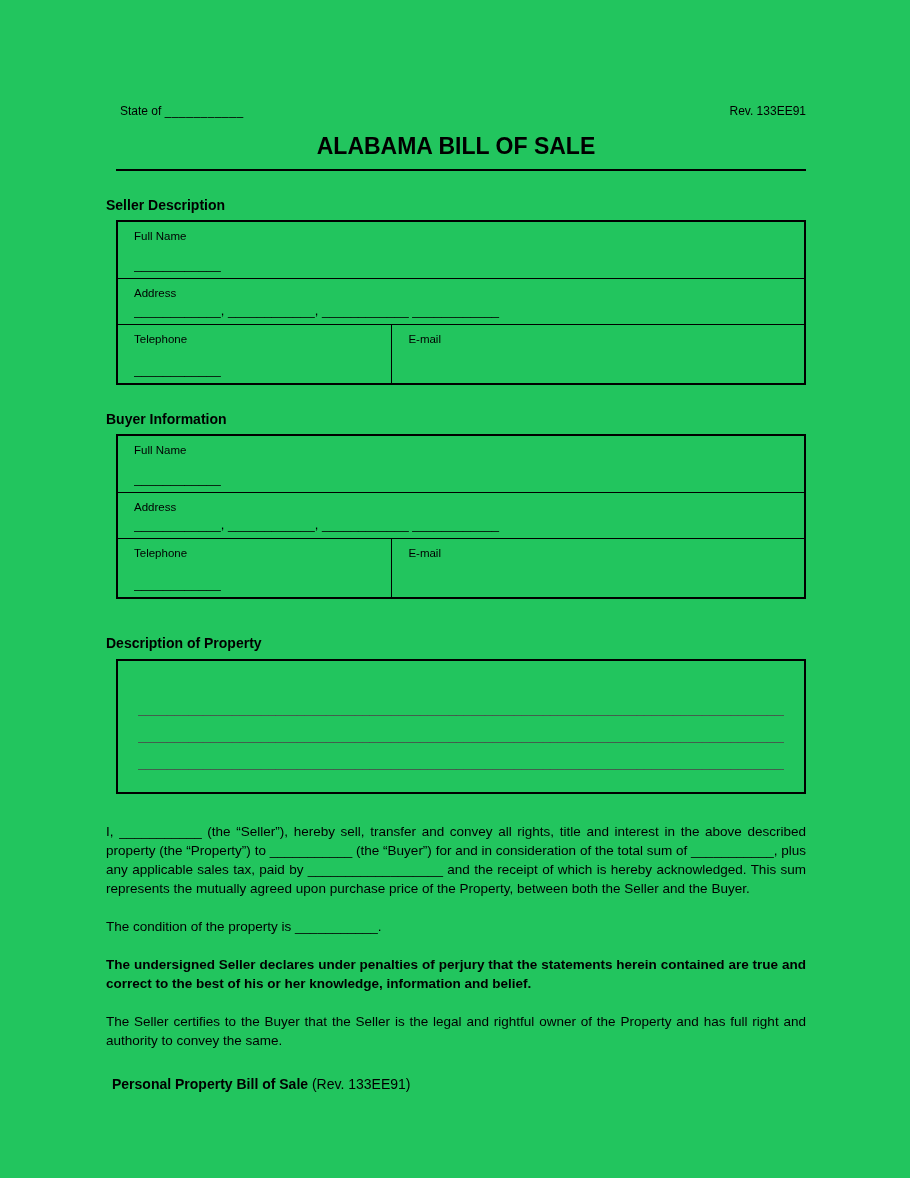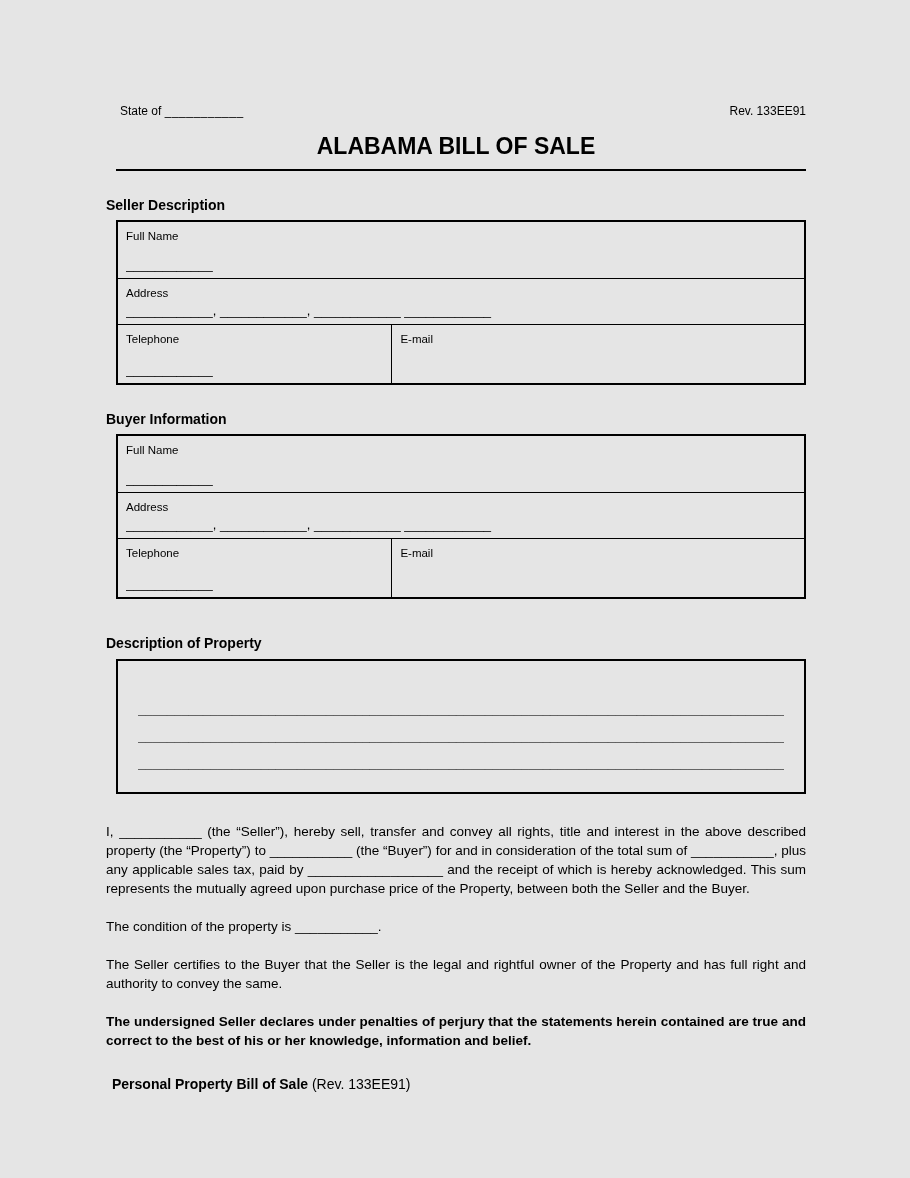--- a/index.html
+++ b/index.html
@@ -2,21 +2,21 @@
 <html><head>
 <meta charset="utf-8">
 <style>
   html, body { margin: 0; padding: 0; background: #ffffff; }
   .page {
     position: relative;
     width: 910px;
     height: 1178px;
     box-sizing: border-box;
     padding: 104px 104px 0 106px;
-    background: #e5e5e5;
+    background: #22c55e;
     font-family: "Liberation Sans", sans-serif;
     color: #000000;
   }
   
   .top-row {
     display: flex;
     justify-content: space-between;
     align-items: baseline;
     font-size: 12px;
     line-height: 15px;
@@ -53,21 +53,21 @@
     margin: 6px 0 0 10px;
     border: 2px solid #000;
   }
   .info-row { border-bottom: 1px solid #000; }
   .info-row:last-child { border-bottom: none; }
   .cell {
     box-sizing: border-box;
     display: flex;
     flex-direction: column;
     justify-content: space-between;
-    padding: 7px 9px 6px 8px;
+    padding: 7px 9px 6px 16px;
   }
   .row-name  { height: 56px; }
   .row-addr  { height: 45px; }
   .row-split { height: 58px; display: flex; }
   .row-name .cell, .row-addr .cell, .row-split .cell { height: 100%; }
   .cell-phone { width: 40%; border-right: 1px solid #000; }
   .cell-email { flex: 1; }
   .field-label { font-size: 11.5px; line-height: 14px; }
   .field-blank { font-size: 13px; line-height: 14px; white-space: nowrap; overflow: hidden; }
 
@@ -180,20 +180,20 @@
 
   <h2 class="section-heading property">Description of Property</h2>
   <div class="desc-box">
     <div class="desc-line">______________________________________________________________________________________________________________________</div>
     <div class="desc-line">______________________________________________________________________________________________________________________</div>
     <div class="desc-line">______________________________________________________________________________________________________________________</div>
   </div>
 
   <p class="para first">I, ___________ (the “Seller”), hereby sell, transfer and convey all rights, title and interest in the above described property (the “Property”) to ___________ (the “Buyer”) for and in consideration of the total sum of ___________, plus any applicable sales tax, paid by __________________ and the receipt of which is hereby acknowledged. This sum represents the mutually agreed upon purchase price of the Property, between both the Seller and the Buyer.</p>
   <p class="para">The condition of the property is ___________.</p>
+  <p class="para bold">The undersigned Seller declares under penalties of perjury that the statements herein contained are true and correct to the best of his or her knowledge, information and belief.</p>
   <p class="para">The Seller certifies to the Buyer that the Seller is the legal and rightful owner of the Property and has full right and authority to convey the same.</p>
-  <p class="para bold">The undersigned Seller declares under penalties of perjury that the statements herein contained are true and correct to the best of his or her knowledge, information and belief.</p>
 
   <div class="footer-line">
     <span class="footer-doc-name">Personal Property Bill of Sale</span><span> (Rev. 133EE91)</span>
   </div>
 
 </div>
 
 </body></html>

